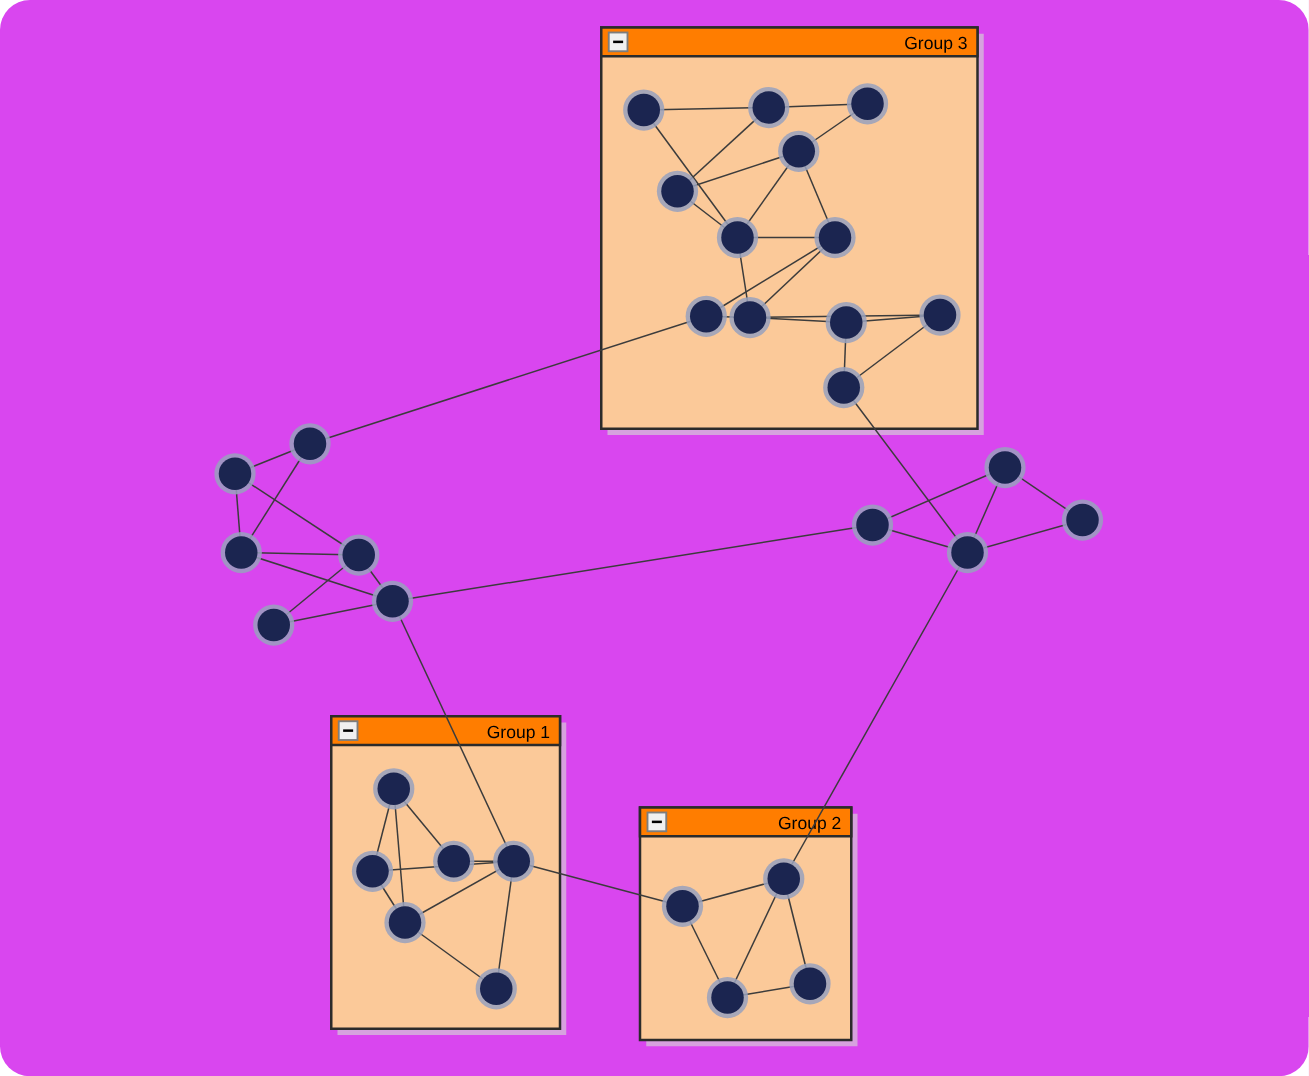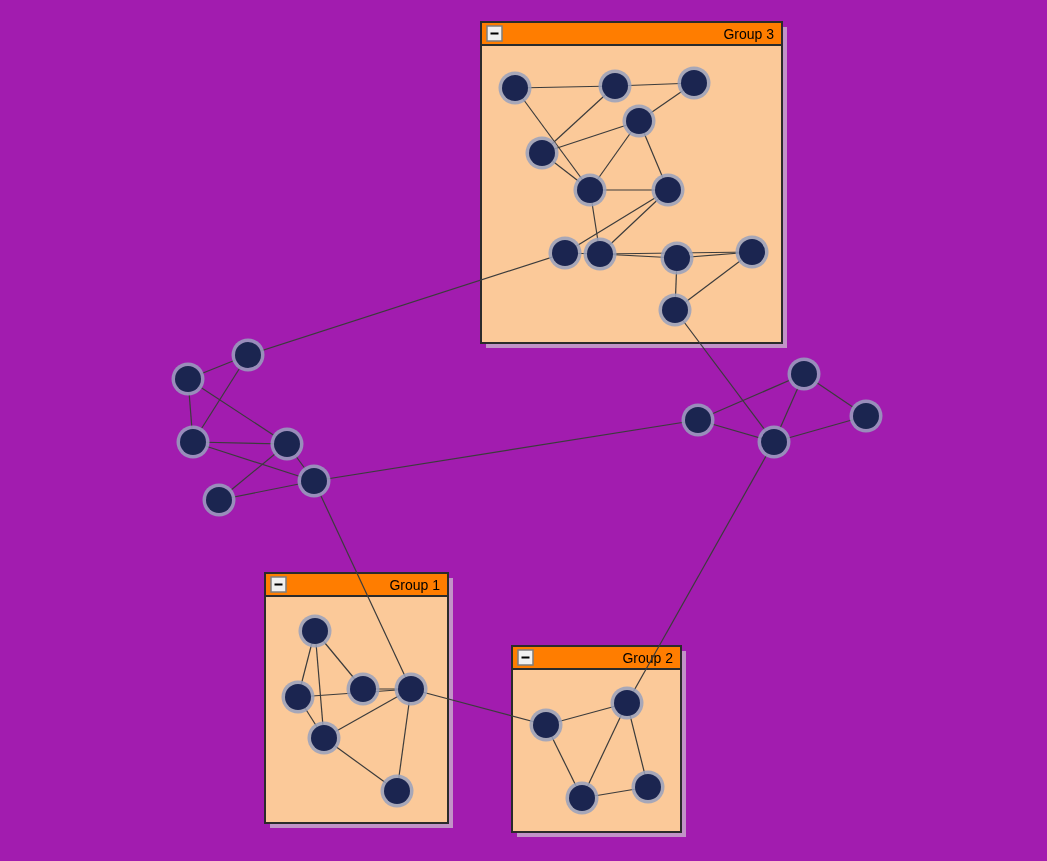--- a/index.html
+++ b/index.html
@@ -4,23 +4,24 @@
 <style>
   html, body {
     margin: 0;
     padding: 0;
     background: #ffffff;
   }
   .stage {
     position: relative;
     width: 1047px;
     height: 861px;
-    background: #a21caf;
+    background: #d946ef;
     overflow: hidden;
     font-family: "Liberation Sans", sans-serif;
+    border-radius: 24px;
   }
   svg {
     position: absolute;
     left: 0;
     top: 0;
   }
   svg text {
     font-family: "Liberation Sans", sans-serif;
   }
 </style>

